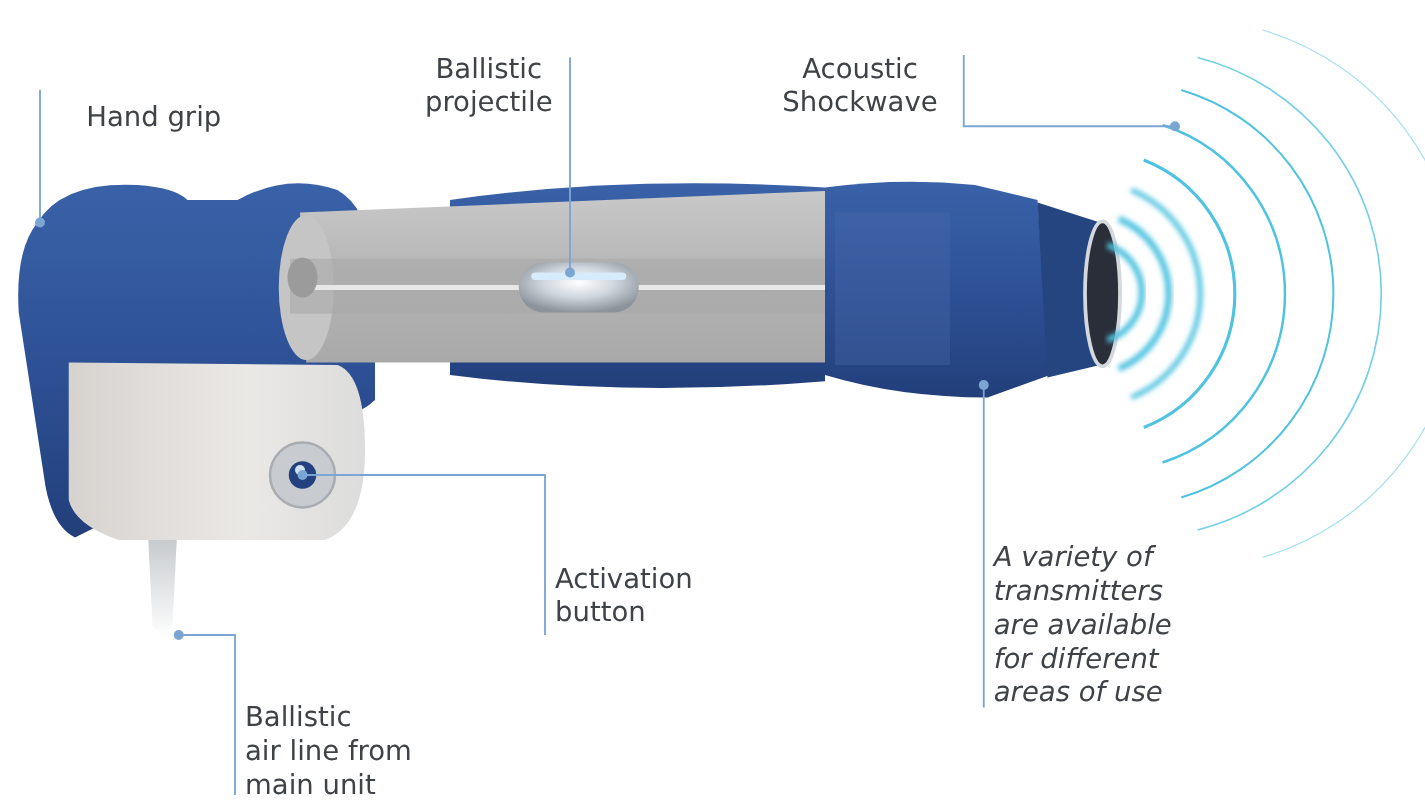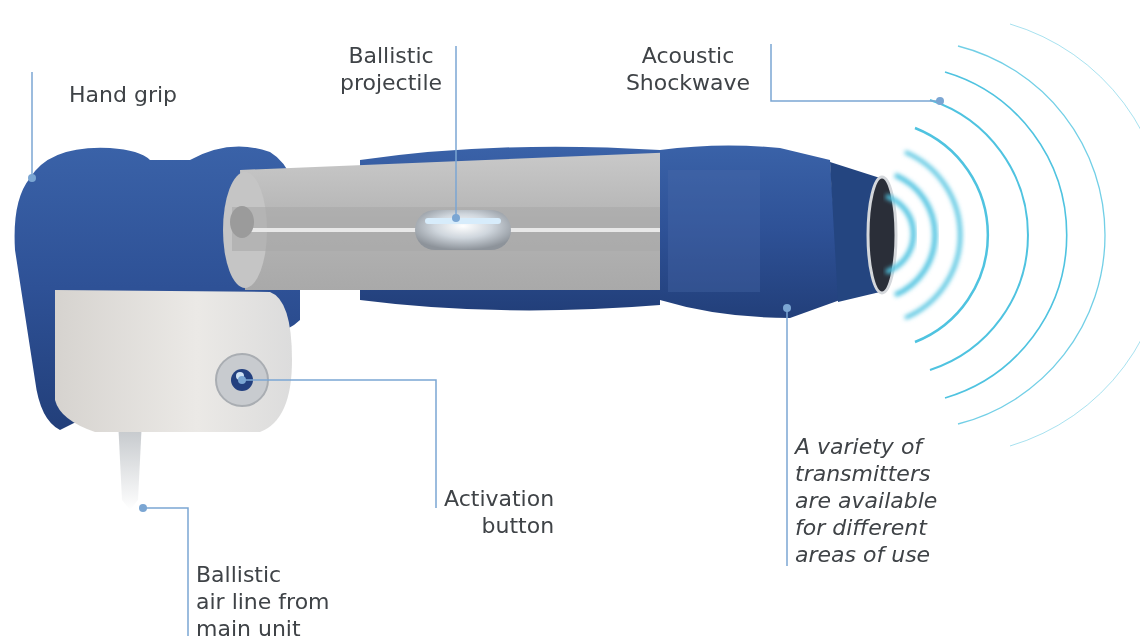--- a/index.html
+++ b/index.html
@@ -97,21 +97,21 @@
     <circle cx="143" cy="508" r="4"></circle>
     <circle cx="787" cy="308" r="4"></circle>
   </g>
 </svg>
 
 <div class="label" style="left:40px; top:81px;margin-left:29px;">Hand grip</div>
 <div class="label right" style="left:336px; top:42px; width:110px;">Ballistic
 projectile</div>
 <div class="label right" style="left:618px; top:42px; width:140px;">Acoustic
 Shockwave</div>
-<div class="label" style="left:444px; top:485px;text-align:right;">Activation
+<div class="label" style="left:444px; top:450px;">Activation
 button</div>
 <div class="label" style="left:196px; top:561px;">Ballistic
 air line from
 main unit</div>
 <div class="label" style="left:795px; top:433px;font-style:italic;">A variety of
 transmitters
 are available
 for different
 areas of use</div>
 

